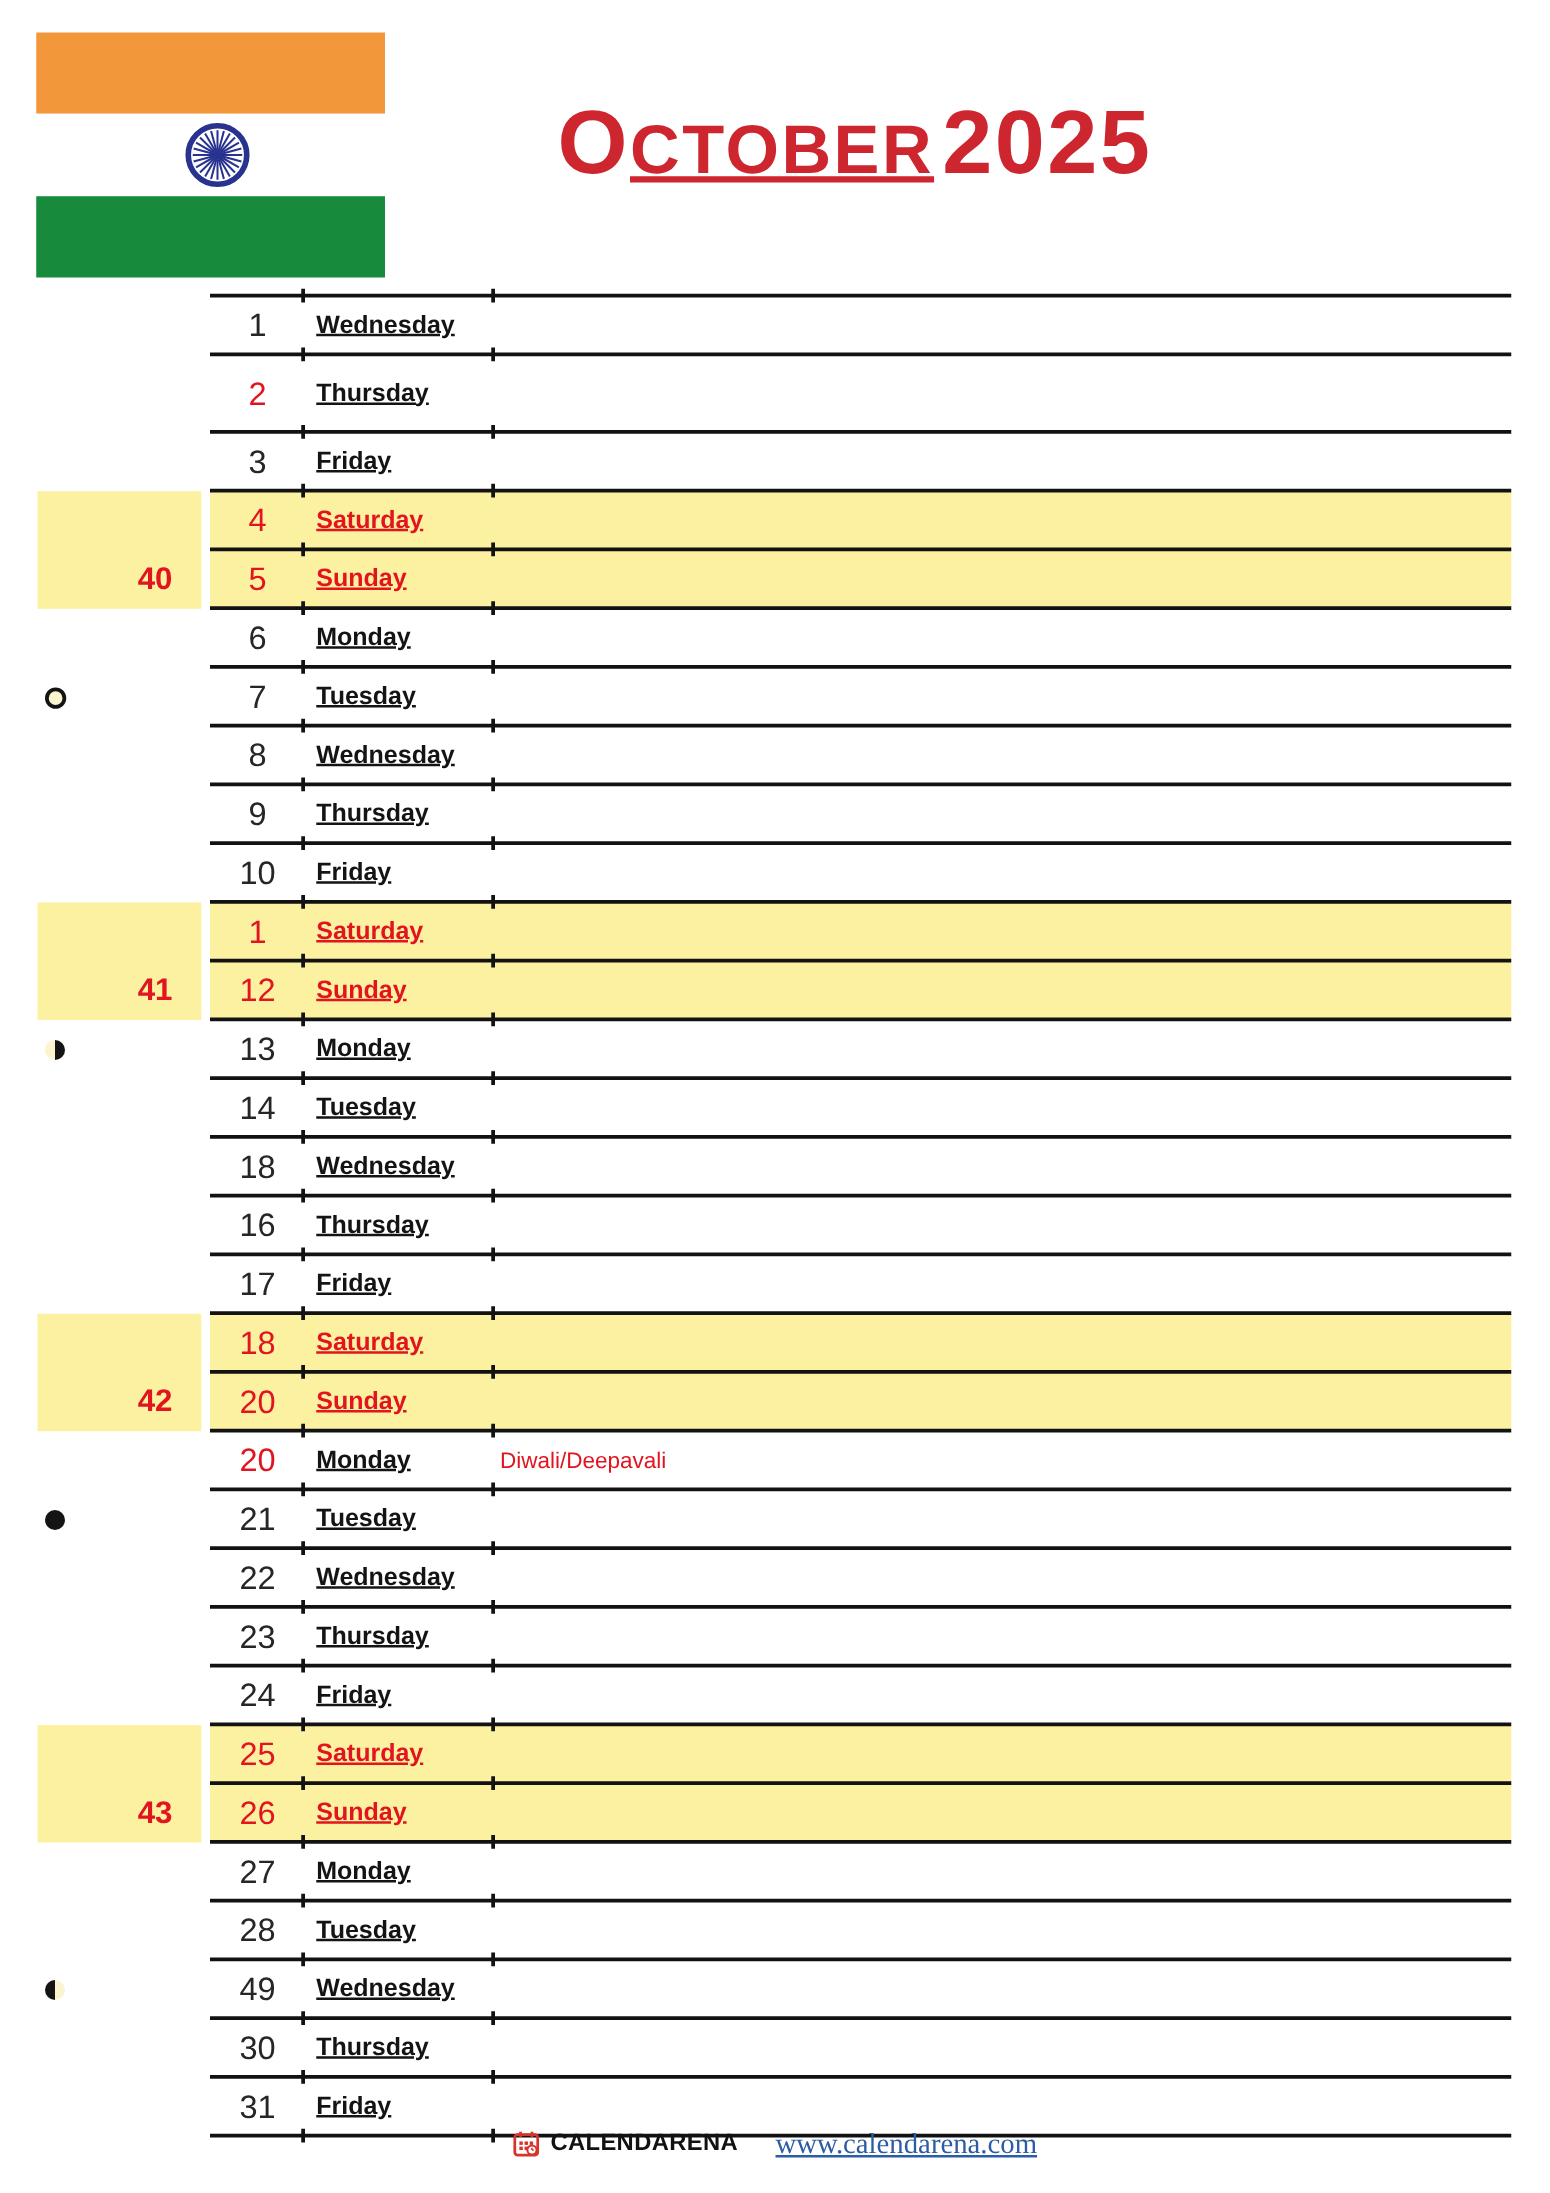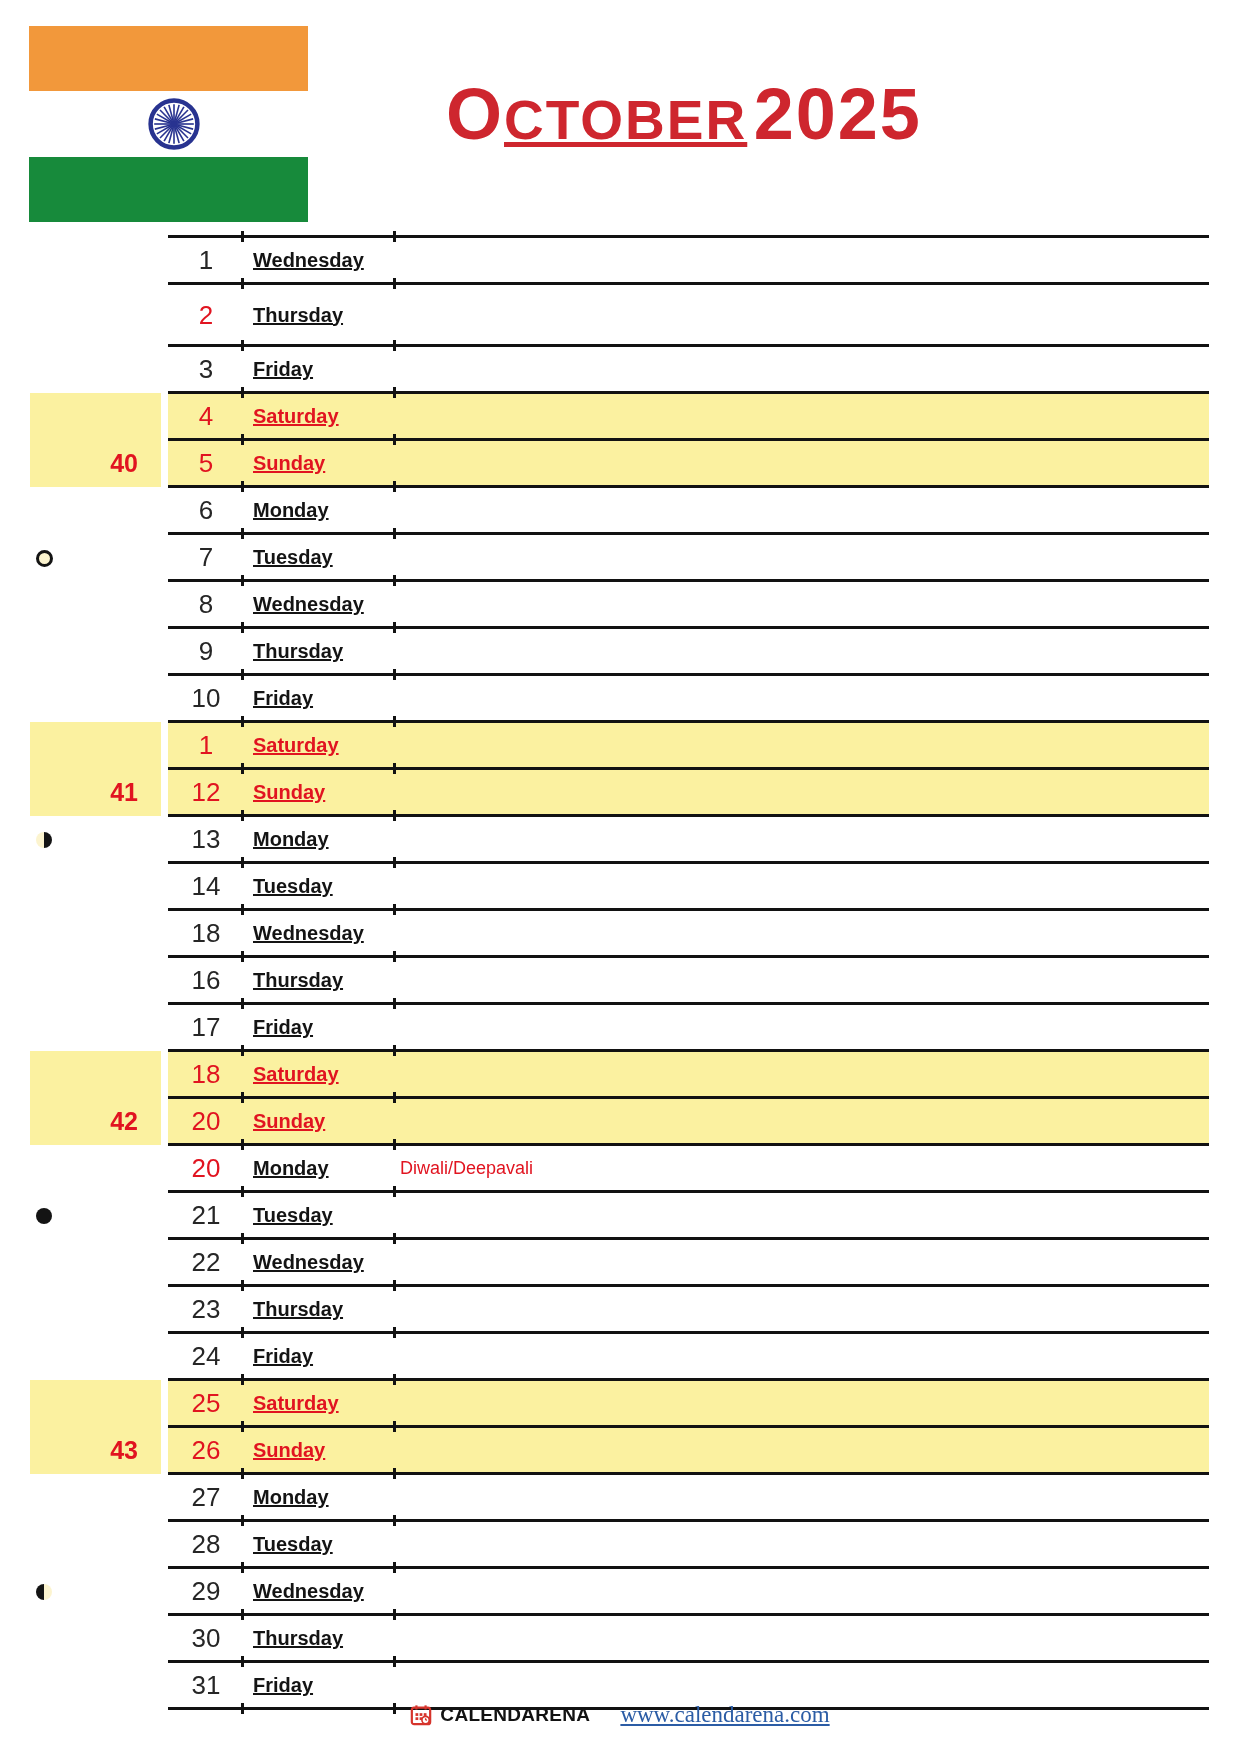--- a/index.html
+++ b/index.html
@@ -384,21 +384,21 @@
       <div class="num ">27</div>
       <div class="wd ">Monday</div>
 
     </div>
       <div class="row" style="top:1521px;height:47px">
       <div class="num ">28</div>
       <div class="wd ">Tuesday</div>
 
     </div>
       <div class="row" style="top:1568px;height:47px">
-      <div class="num ">29</div>
+      <div class="num ">49</div>
       <div class="wd ">Wednesday</div>
 
     </div>
       <div class="moon first-quarter" style="top:1584px"></div>
       <div class="row" style="top:1615px;height:47px">
       <div class="num ">30</div>
       <div class="wd ">Thursday</div>
 
     </div>
       <div class="row" style="top:1662px;height:47px">

